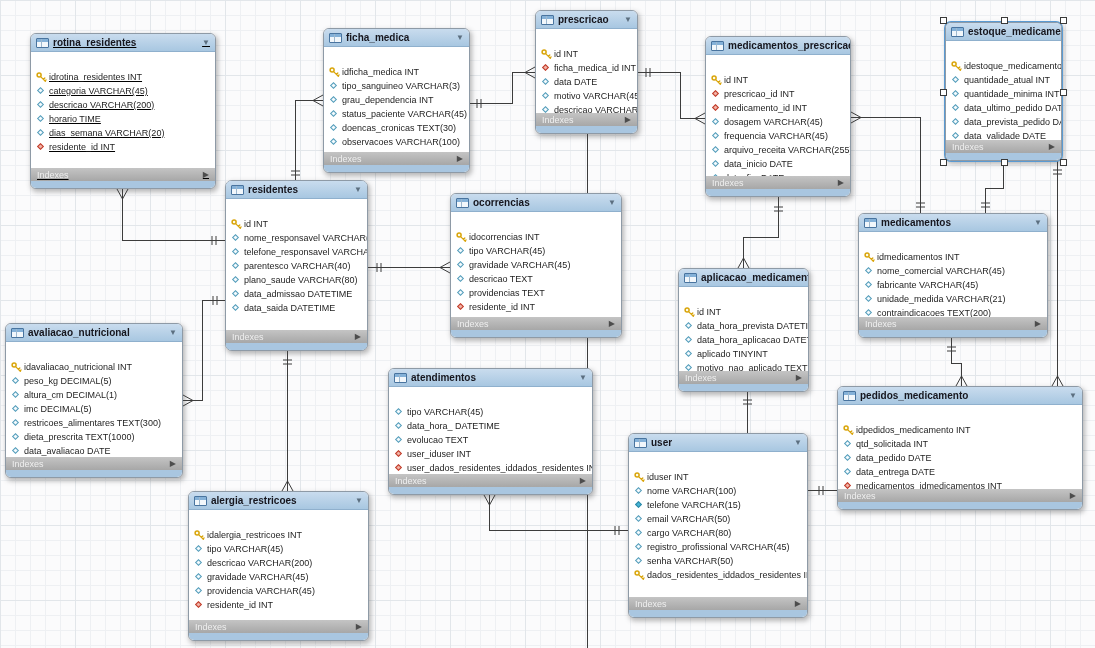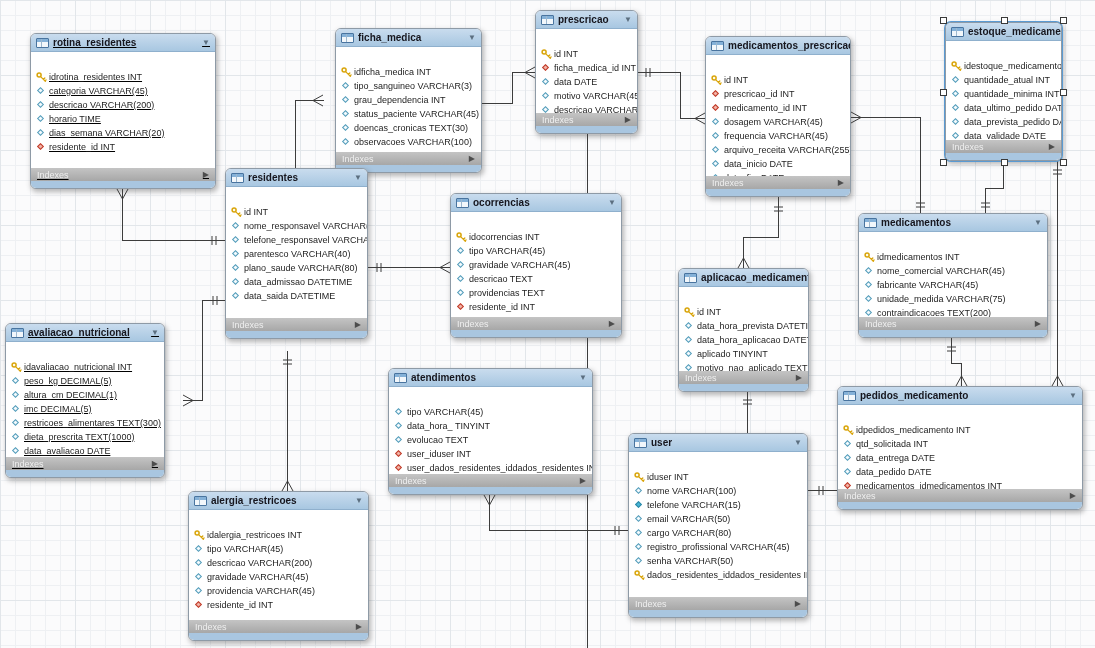--- a/index.html
+++ b/index.html
@@ -253,21 +253,21 @@
           <span class="fi fi-fk"></span>
           <span>residente_id INT</span>
         </div>
       </div>
       <div class="findexes">
         <span>Indexes</span>
         <span class="arrow">▶</span>
       </div>
       <div class="fstrip"></div>
     </div>
-    <div class="tcard" style="left: 335px; top: 28px; width: 147px; height: 145px;">
+    <div class="tcard" style="left: 323px; top: 28px; width: 147px; height: 145px;">
       <div class="thead">
         <span class="ticon"></span>
         <span>ficha_medica</span>
         <span class="arrow">▼</span>
       </div>
       <div class="tbody">
         <div class="trow">
           <span class="fi fi-pk"><svg width="11" height="11" viewBox="0 0 11 11">
   <circle cx="3.1" cy="3.1" r="2" fill="#fffbe8" stroke="#d9a40a" stroke-width="1.5"></circle>
   <path d="M4.6 4.6 L9.4 9.4 M7.4 7.4 l1.4 -1.4 M9 9 l1.1 -1.1" stroke="#d9a40a" stroke-width="1.3" fill="none" stroke-linecap="round"></path>
@@ -439,21 +439,21 @@
       <div class="fstrip"></div>
     </div>
     <div class="handle" style="left: 940px; top: 17px;"></div>
     <div class="handle" style="left: 1001px; top: 17px;"></div>
     <div class="handle" style="left: 1060px; top: 17px;"></div>
     <div class="handle" style="left: 940px; top: 89px;"></div>
     <div class="handle" style="left: 1060px; top: 89px;"></div>
     <div class="handle" style="left: 940px; top: 159px;"></div>
     <div class="handle" style="left: 1001px; top: 159px;"></div>
     <div class="handle" style="left: 1060px; top: 159px;"></div>
-    <div class="tcard" style="left: 225px; top: 168px; width: 143px; height: 171px;">
+    <div class="tcard" style="left: 225px; top: 180px; width: 143px; height: 171px; border-radius: 7px;">
       <div class="thead">
         <span class="ticon"></span>
         <span>residentes</span>
         <span class="arrow">▼</span>
       </div>
       <div class="tbody">
         <div class="trow">
           <span class="fi fi-pk"><svg width="11" height="11" viewBox="0 0 11 11">
   <circle cx="3.1" cy="3.1" r="2" fill="#fffbe8" stroke="#d9a40a" stroke-width="1.5"></circle>
   <path d="M4.6 4.6 L9.4 9.4 M7.4 7.4 l1.4 -1.4 M9 9 l1.1 -1.1" stroke="#d9a40a" stroke-width="1.3" fill="none" stroke-linecap="round"></path>
@@ -589,38 +589,38 @@
         <div class="trow">
           <span class="fi fi-attr"></span>
           <span>nome_comercial VARCHAR(45)</span>
         </div>
         <div class="trow">
           <span class="fi fi-attr"></span>
           <span>fabricante VARCHAR(45)</span>
         </div>
         <div class="trow">
           <span class="fi fi-attr"></span>
-          <span>unidade_medida VARCHAR(75)</span>
+          <span>unidade_medida VARCHAR(21)</span>
         </div>
         <div class="trow">
           <span class="fi fi-attr"></span>
           <span>contraindicacoes TEXT(200)</span>
         </div>
         <div class="trow">
           <span class="fi fi-fk"></span>
           <span>estoque_medicamentos_idestoque_medicamentos INT</span>
         </div>
       </div>
       <div class="findexes">
         <span>Indexes</span>
         <span class="arrow">▶</span>
       </div>
       <div class="fstrip"></div>
     </div>
-    <div class="tcard" style="left: 5px; top: 323px; width: 160px; height: 155px; text-decoration: underline;">
+    <div class="tcard" style="left: 5px; top: 323px; width: 178px; height: 155px;">
       <div class="thead">
         <span class="ticon"></span>
         <span>avaliacao_nutricional</span>
         <span class="arrow">▼</span>
       </div>
       <div class="tbody">
         <div class="trow">
           <span class="fi fi-pk"><svg width="11" height="11" viewBox="0 0 11 11">
   <circle cx="3.1" cy="3.1" r="2" fill="#fffbe8" stroke="#d9a40a" stroke-width="1.5"></circle>
   <path d="M4.6 4.6 L9.4 9.4 M7.4 7.4 l1.4 -1.4 M9 9 l1.1 -1.1" stroke="#d9a40a" stroke-width="1.3" fill="none" stroke-linecap="round"></path>
@@ -668,21 +668,21 @@
         <span>atendimentos</span>
         <span class="arrow">▼</span>
       </div>
       <div class="tbody">
         <div class="trow">
           <span class="fi fi-attr"></span>
           <span>tipo VARCHAR(45)</span>
         </div>
         <div class="trow">
           <span class="fi fi-attr"></span>
-          <span>data_hora_ TINYINT</span>
+          <span>data_hora_ DATETIME</span>
         </div>
         <div class="trow">
           <span class="fi fi-attr"></span>
           <span>evolucao TEXT</span>
         </div>
         <div class="trow">
           <span class="fi fi-fk"></span>
           <span>user_iduser INT</span>
         </div>
         <div class="trow">
@@ -761,25 +761,25 @@
   <path d="M4.6 4.6 L9.4 9.4 M7.4 7.4 l1.4 -1.4 M9 9 l1.1 -1.1" stroke="#d9a40a" stroke-width="1.3" fill="none" stroke-linecap="round"></path>
 </svg></span>
           <span>idpedidos_medicamento INT</span>
         </div>
         <div class="trow">
           <span class="fi fi-attr"></span>
           <span>qtd_solicitada INT</span>
         </div>
         <div class="trow">
           <span class="fi fi-attr"></span>
+          <span>data_pedido DATE</span>
+        </div>
+        <div class="trow">
+          <span class="fi fi-attr"></span>
           <span>data_entrega DATE</span>
-        </div>
-        <div class="trow">
-          <span class="fi fi-attr"></span>
-          <span>data_pedido DATE</span>
         </div>
         <div class="trow">
           <span class="fi fi-fk"></span>
           <span>medicamentos_idmedicamentos INT</span>
         </div>
         <div class="trow">
           <span class="fi fi-fk"></span>
           <span>medicamentos_estoque_medicamentos_idestoque_medicamentos INT</span>
         </div>
       </div>

